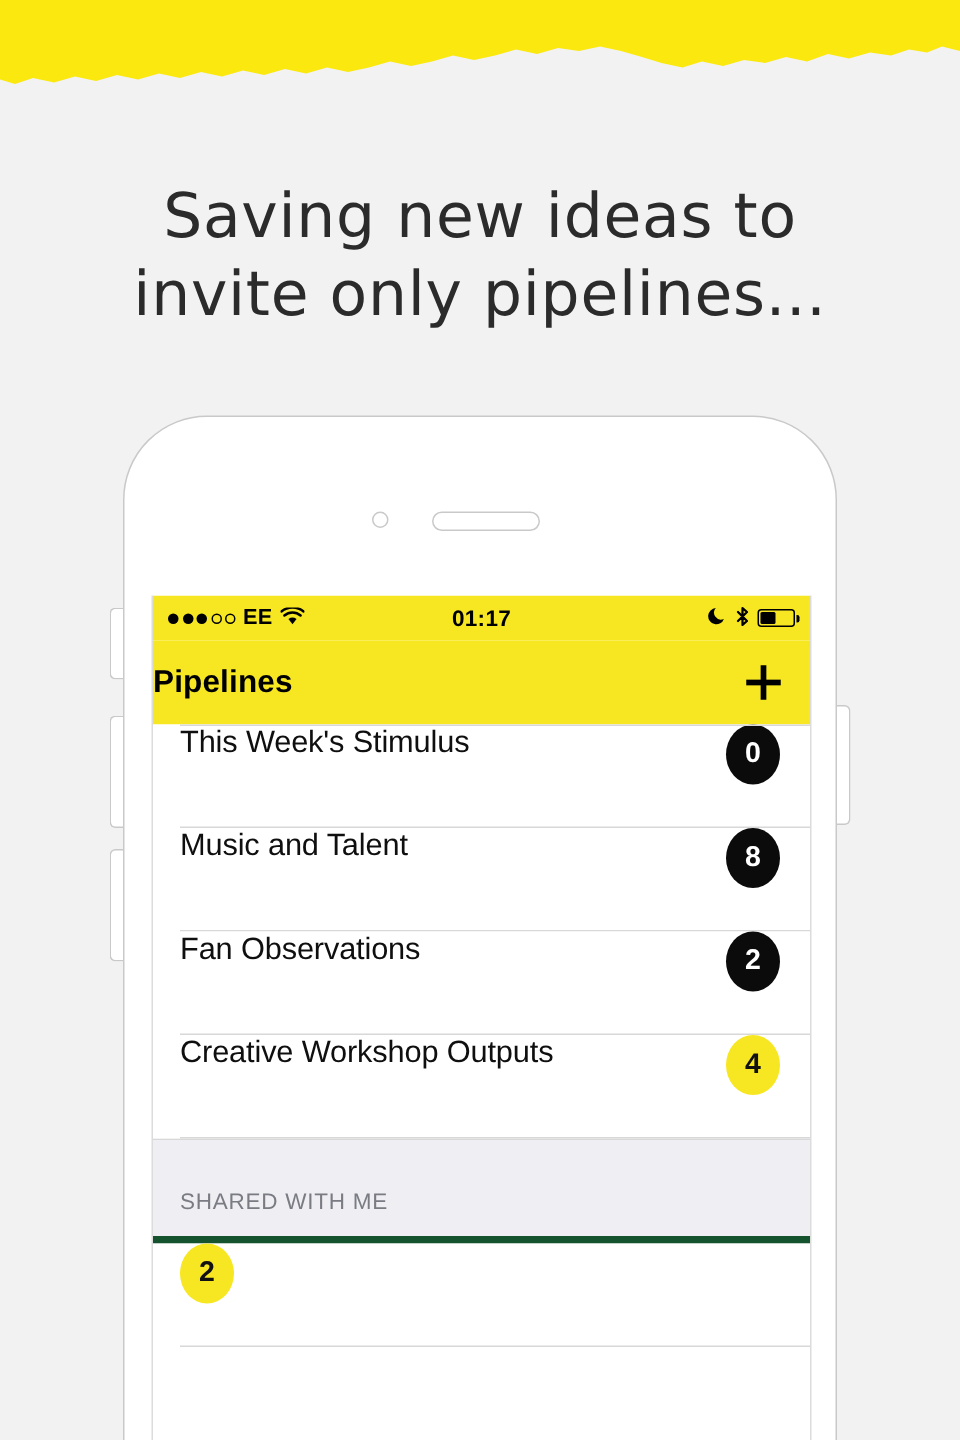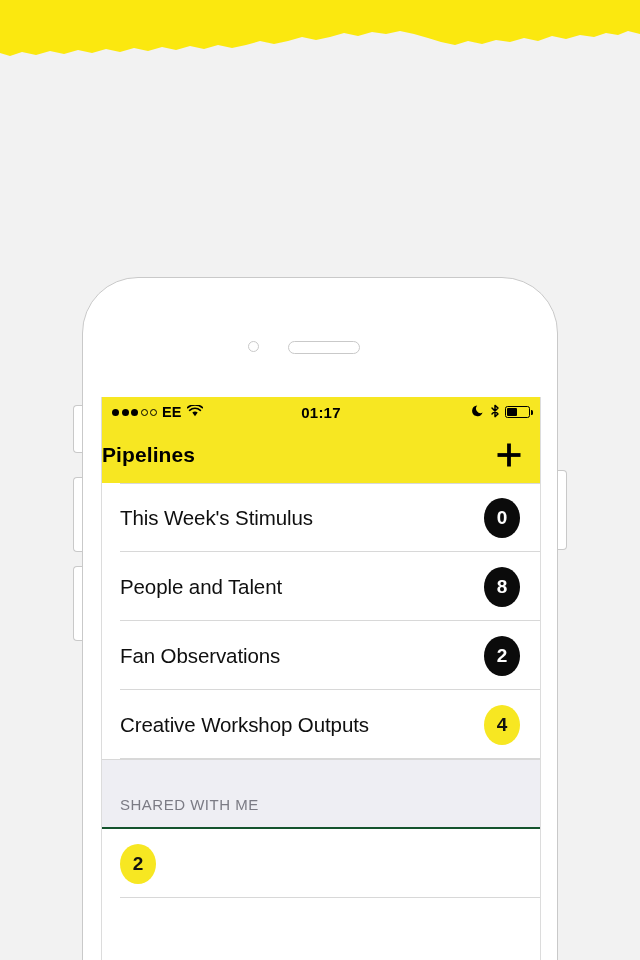--- a/index.html
+++ b/index.html
@@ -201,21 +201,21 @@
     cursor:pointer;
   }
 
   
   .list { background:#ffffff; }
 
   .row {
     position:relative;
     height:69px;
     display:flex;
-    align-items:center;
+    align-items:flex-start;
     padding:0 18px;
     background:#ffffff;
     cursor:pointer;
   }
   .row::after {
     content:"";
     position:absolute;
     left:18px; right:0; bottom:0;
     height:1px;
     background:#d8d8d8;
@@ -250,38 +250,42 @@
   .section-header {
     height:70px;
     background:#eeeef3;
     display:flex;
     align-items:flex-end;
     padding:0 18px 14px 18px;
     font-size:15px;
     letter-spacing:0.5px;
     color:#7b7b84;
     border-top:1px solid #d8d8d8;
-    border-bottom:2px solid #14532d;
+    border-bottom:5px solid #14532d;
   }
 </style>
 </head>
 <body>
 
 <div id="page">
 
   <div class="torn-strip">
     <svg viewBox="0 0 640 60" preserveAspectRatio="none" aria-hidden="true">
       <path fill="#fbe80f" d="M0,0 H640 V34 L628,31 618,35 606,33 594,37 580,35 566,39 552,36
         538,41 524,38 510,42 496,40 482,44 468,41 455,45 441,42 428,38 414,34 400,31
         386,34 372,32 358,36 344,33 330,37 316,40 302,37 288,41 274,44 260,41 246,45
         232,48 218,45 204,49 190,46 176,50 162,47 148,51 134,48 120,52 106,49 92,53
         78,50 64,54 50,51 36,55 22,52 10,56 0,53 Z"></path>
     </svg>
   </div>
 
+  <div class="headline">
+    <span class="ln">Saving new ideas to</span>
+    <span class="ln">invite only pipelines...</span>
+  </div>
 
   <div class="btn-side btn-mute"></div>
   <div class="btn-side btn-volup"></div>
   <div class="btn-side btn-voldown"></div>
   <div class="btn-side btn-power"></div>
 
   <div class="phone"></div>
   <div class="camera"></div>
   <div class="speaker"></div>
 
@@ -335,21 +339,21 @@
       </span>
     </div>
 
     <div class="list">
       <div id="main-rows">
           <div class="row first-in-group">
             <div class="row-label">This Week's Stimulus</div>
             <div class="badge dark">0</div>
           </div>
           <div class="row">
-            <div class="row-label">People and Talent</div>
+            <div class="row-label">Music and Talent</div>
             <div class="badge dark">8</div>
           </div>
           <div class="row">
             <div class="row-label">Fan Observations</div>
             <div class="badge dark">2</div>
           </div>
           <div class="row">
             <div class="row-label">Creative Workshop Outputs</div>
             <div class="badge accent">4</div>
           </div>

